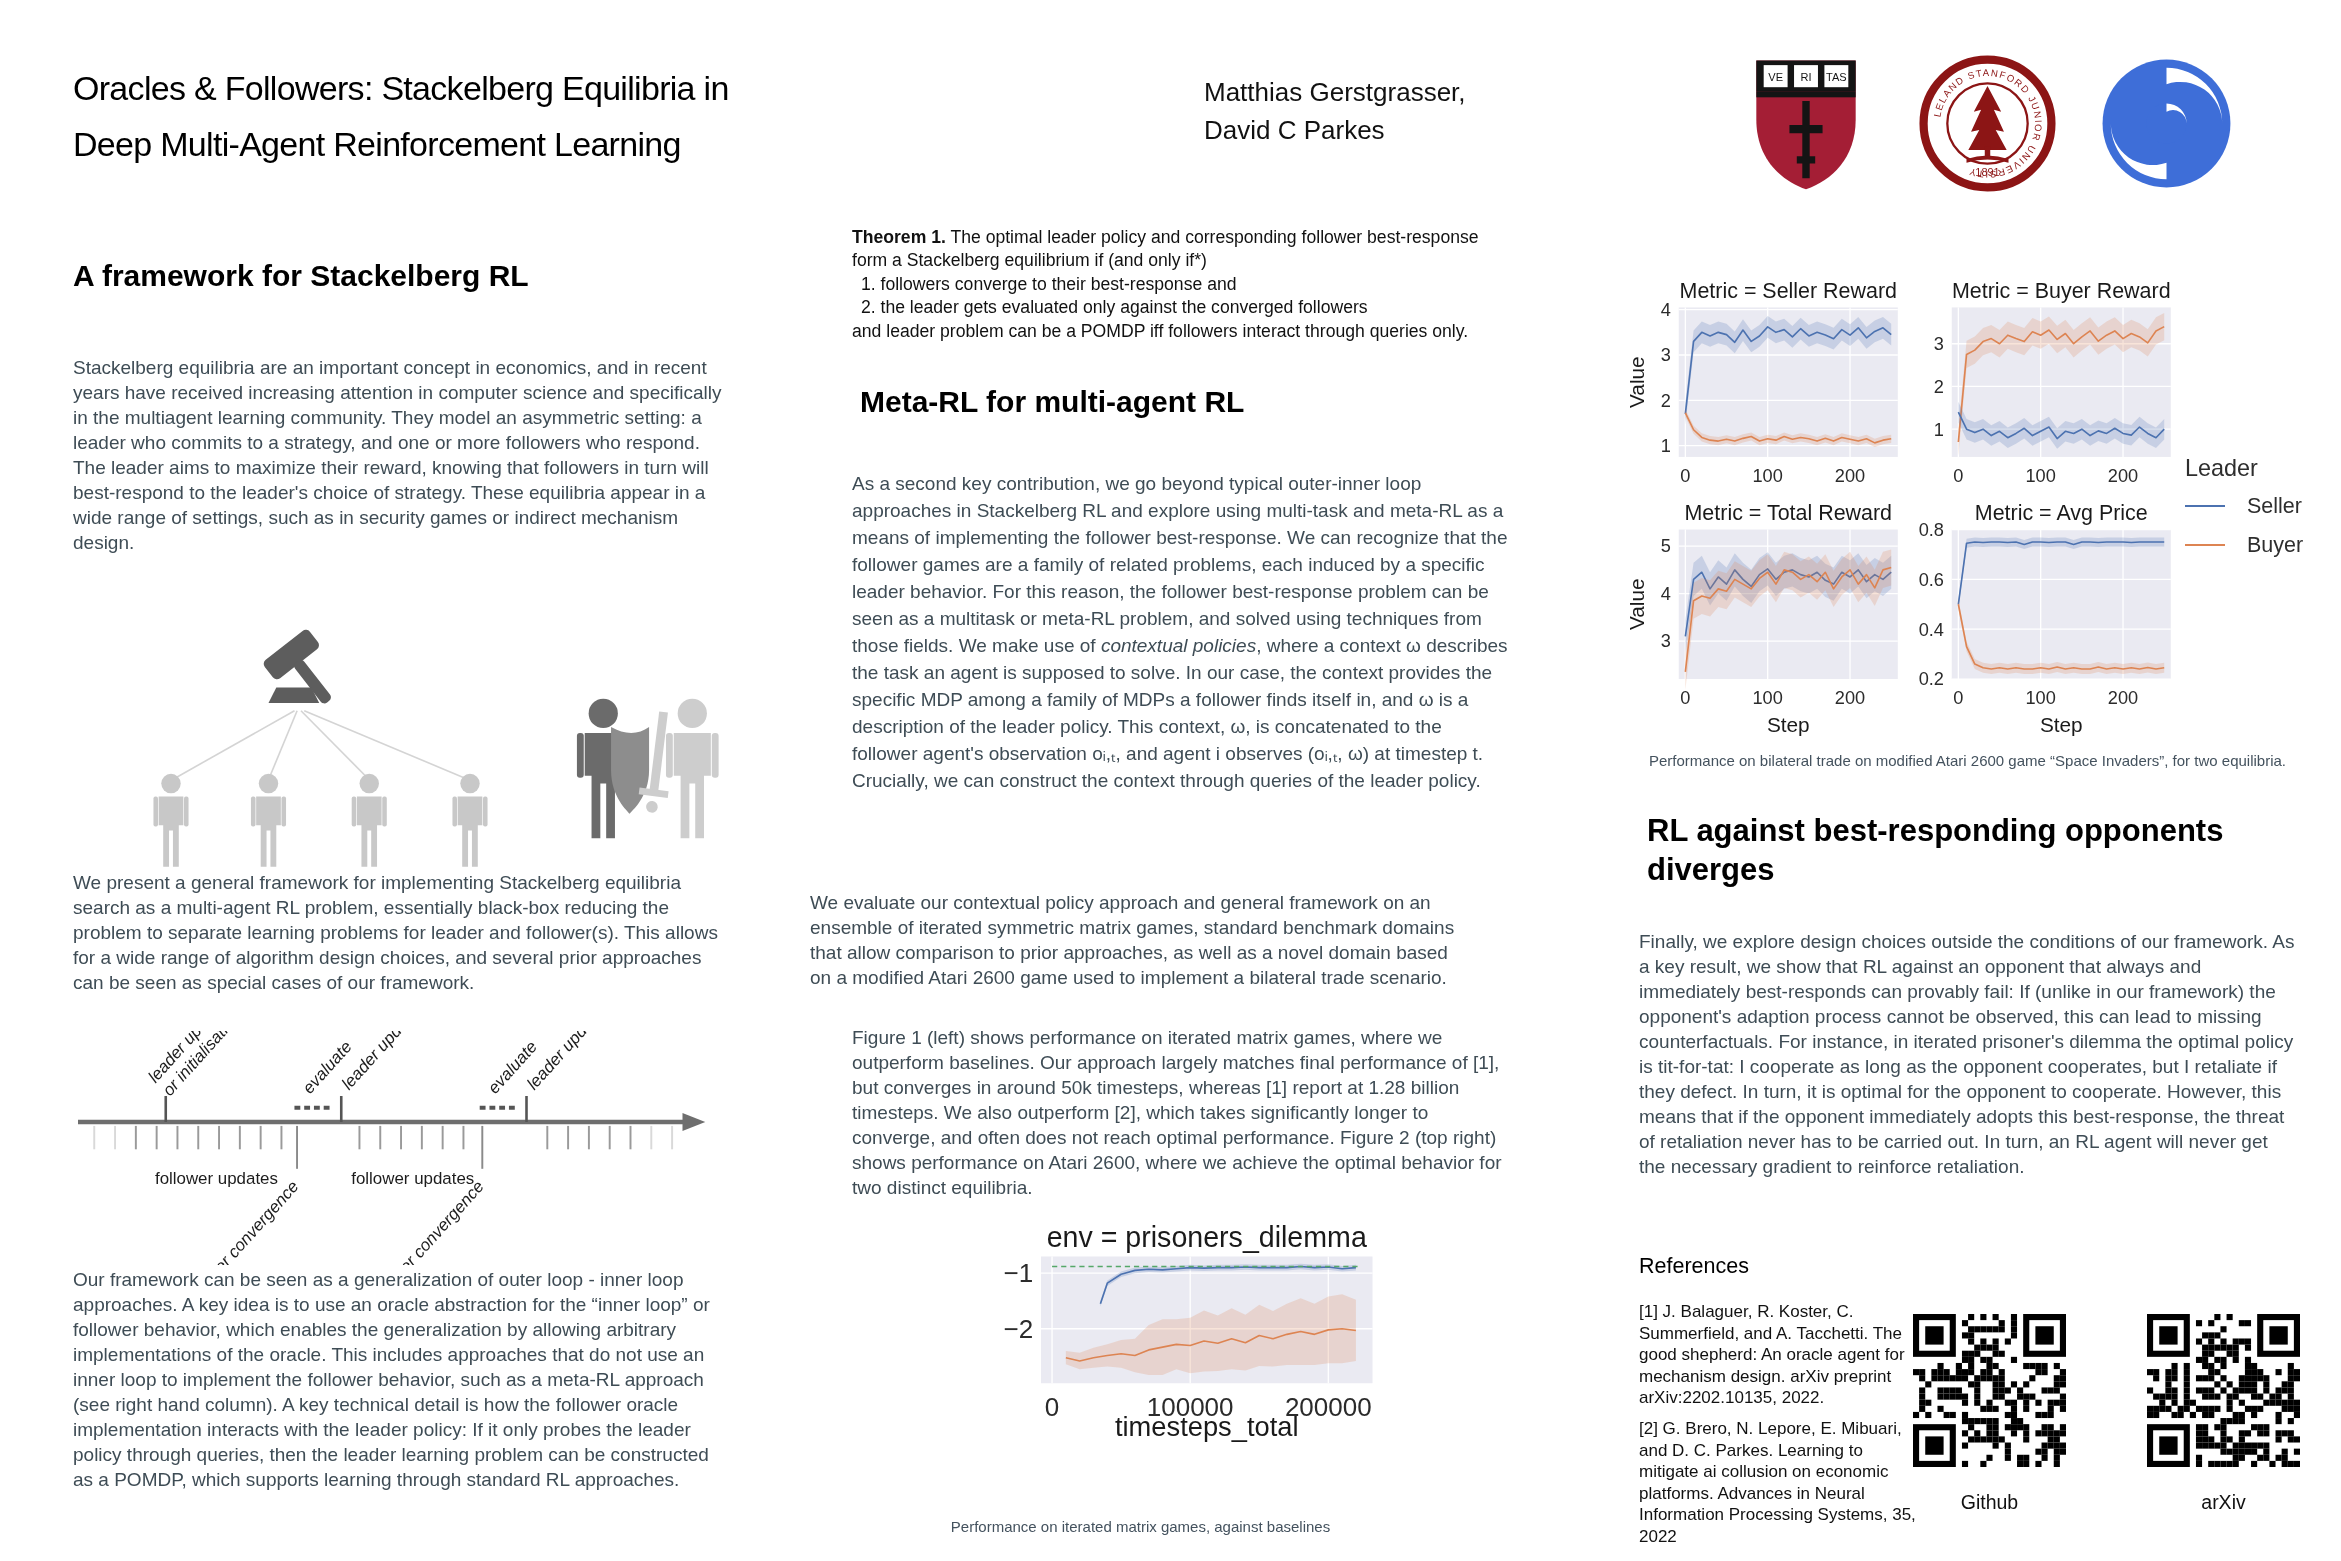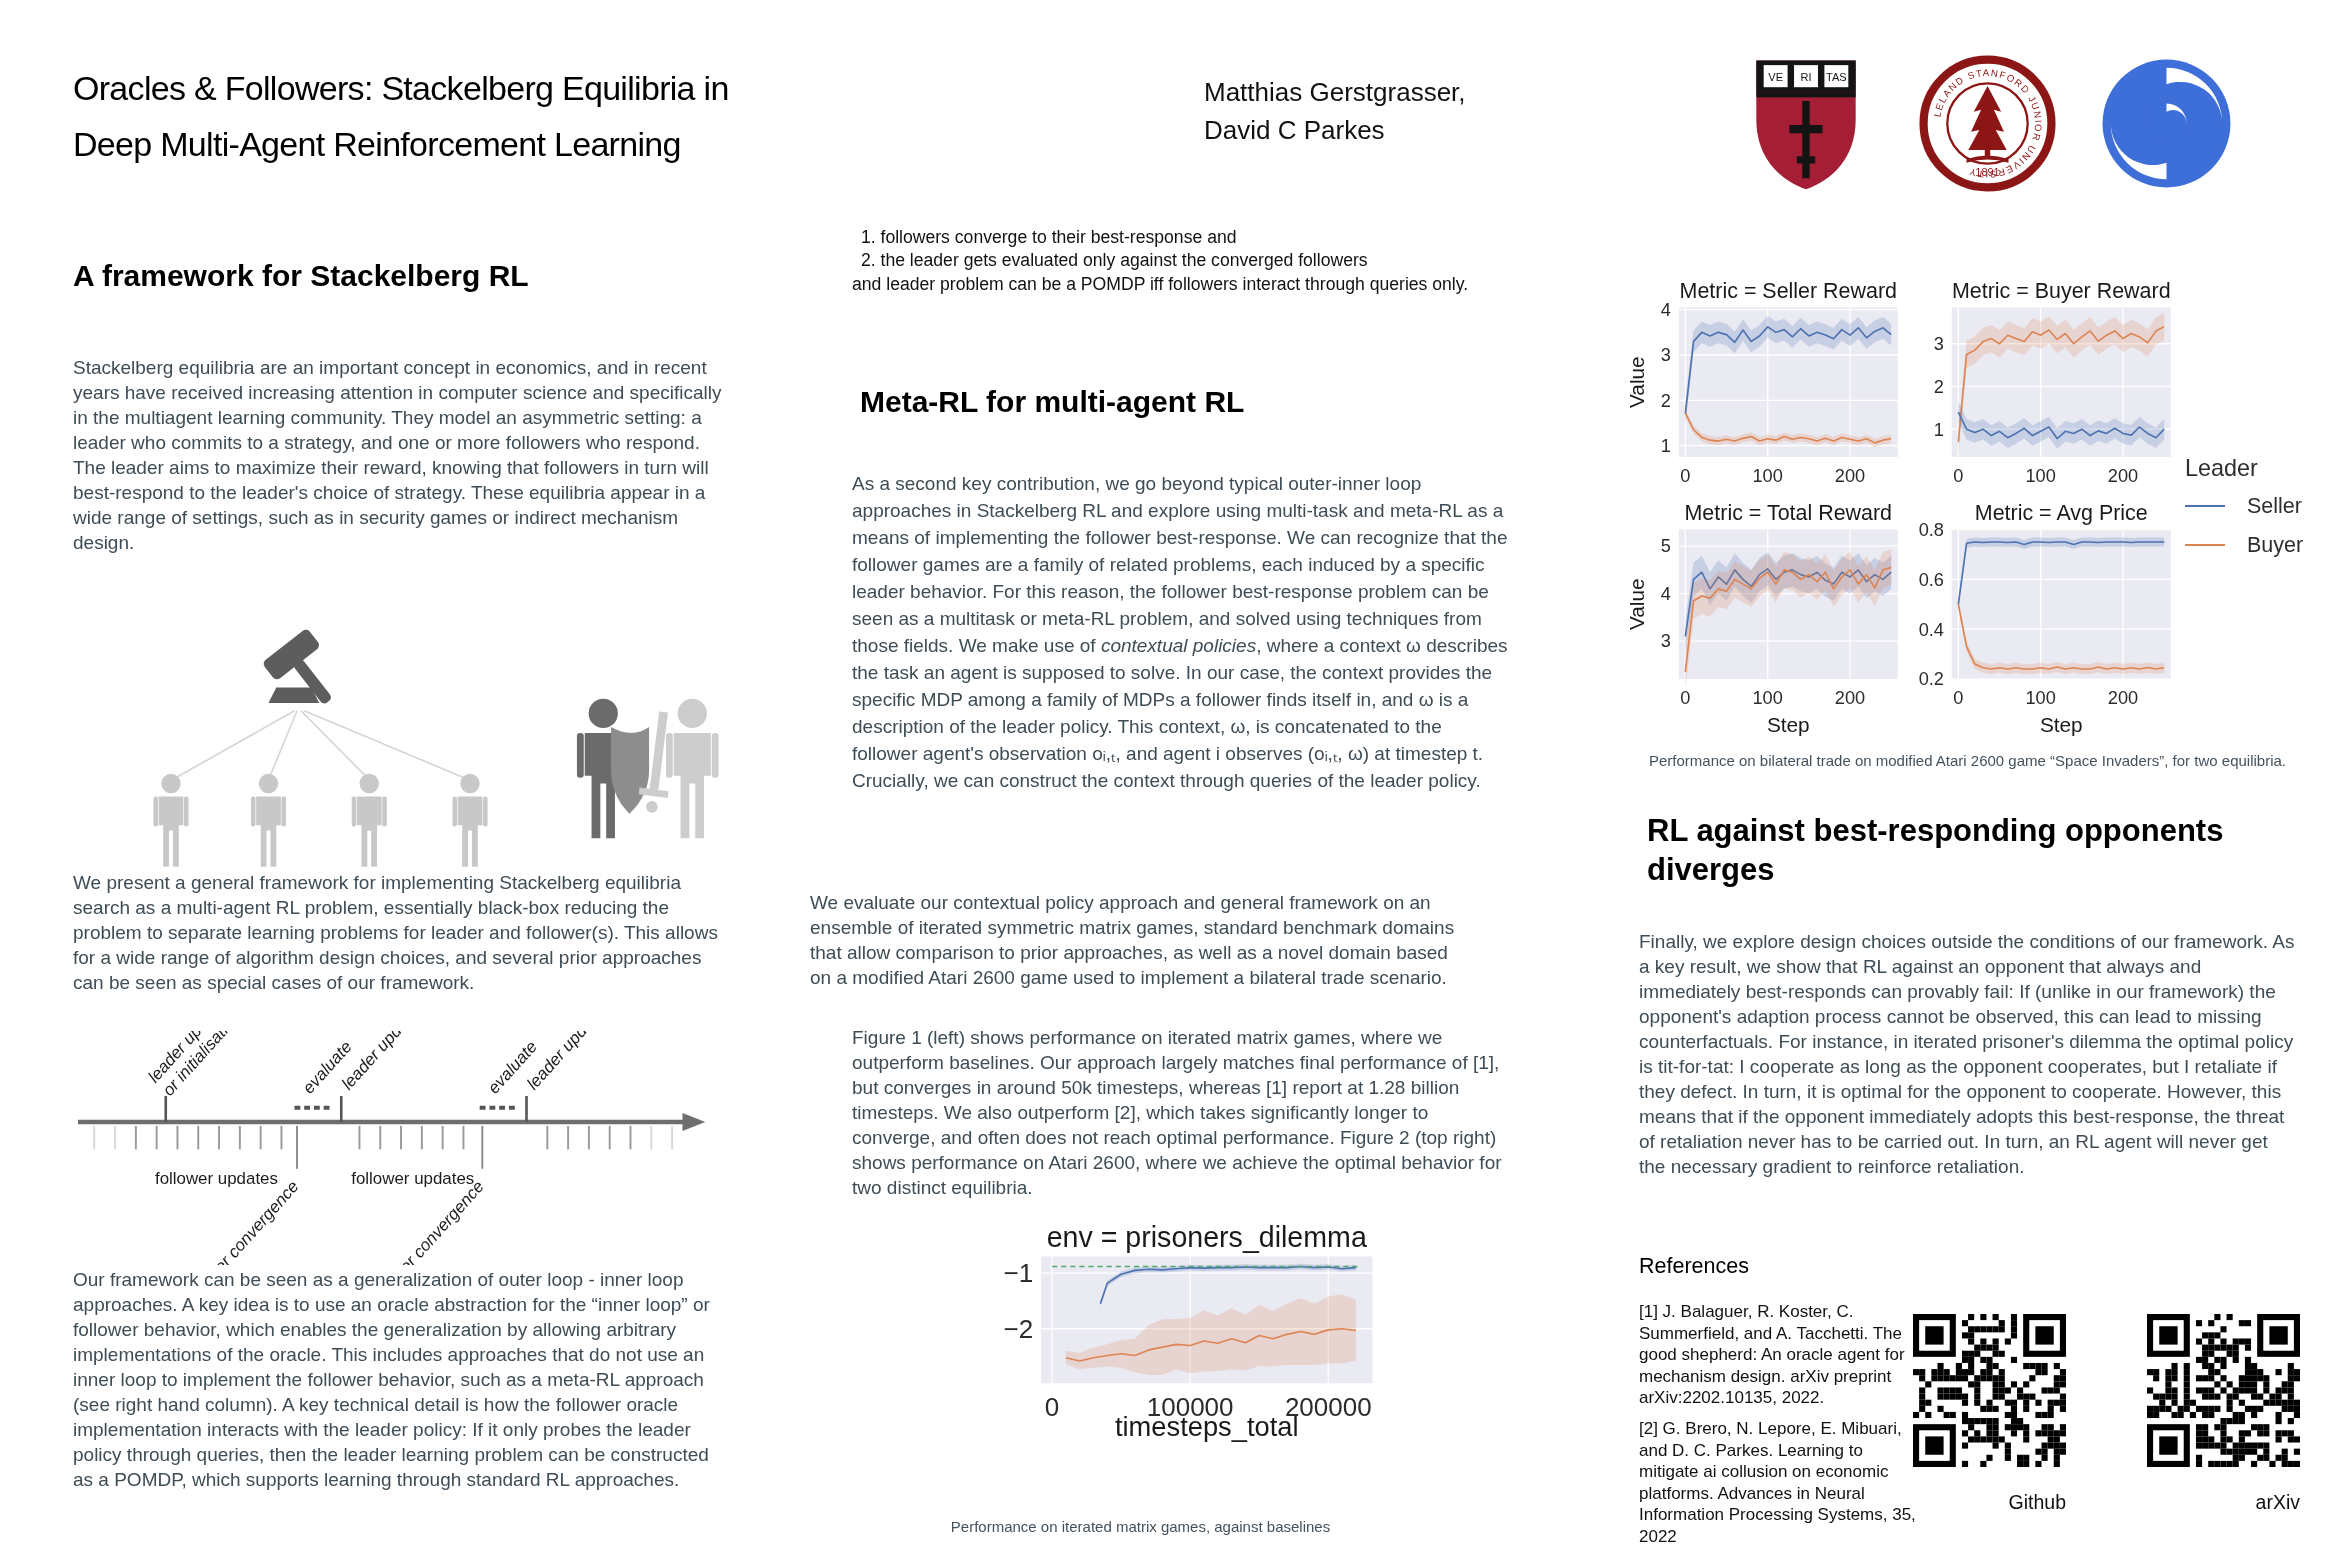--- a/index.html
+++ b/index.html
@@ -10,21 +10,21 @@
   .authors{font-size:26px;line-height:38px;color:#111;font-weight:400;}
   h2.sec{font-size:30px;font-weight:700;color:#000;margin:0;}
   .body-p{font-size:19px;line-height:25px;color:#3e4c55;margin:0;}
   .theorem{font-size:17.6px;line-height:23.4px;color:#111;margin:0;}
   .theorem b{font-weight:700;}
   .theorem ol{margin:0 0 0 9px;padding-left:19.5px;}
   .theorem li{margin:0;}
   .caption{font-size:15px;color:#44525e;text-align:center;}
   .refs-h{font-size:21.5px;font-weight:400;color:#000;margin:0;}
   .ref{font-size:17px;line-height:21.5px;color:#111;margin:0;}
-  .qr-label{font-size:19.5px;color:#111;text-align:right;}
+  .qr-label{font-size:19.5px;color:#111;text-align:center;}
   .legend-title{font-size:23.4px;color:#2e2e2e;margin-bottom:11.7px;}
   .legend-row{display:flex;align-items:center;gap:22px;margin-bottom:14.3px;}
   .legend-swatch{width:40px;height:0;border-top:2.6px solid #000;}
   .legend-label{font-size:21.5px;color:#2e2e2e;}
   svg text{font-family:"Liberation Sans", sans-serif;}
   .chart-mount svg{display:block;}
 </style>
 </head>
 <body>
 
@@ -194,20 +194,23 @@
   </g>
   <g font-size="26" fill="#1c1c1c">
     <text x="228" y="236" text-anchor="middle">follower updates</text>
     <text x="530" y="236" text-anchor="middle">follower updates</text>
   </g>
 </svg>
 
 <p class="abs body-p" style="left:73px;top:1267px;width:657px;">Our framework can be seen as a generalization of outer loop - inner loop approaches. A key idea is to use an oracle abstraction for the “inner loop” or follower behavior, which enables the generalization by allowing arbitrary implementations of the oracle. This includes approaches that do not use an inner loop to implement the follower behavior, such as a meta-RL approach (see right hand column). A key technical detail is how the follower oracle implementation interacts with the leader policy: If it only probes the leader policy through queries, then the leader learning problem can be constructed as a POMDP, which supports learning through standard RL approaches.</p>
 
 <div class="abs theorem" style="left:852px;top:226px;width:657px;">
+  <div>
+    <b>Theorem 1.</b><span> The optimal leader policy and corresponding follower best-response form a Stackelberg equilibrium if (and only if*)</span>
+  </div>
   <ol>
     <li>followers converge to their best-response and</li>
     <li>the leader gets evaluated only against the converged followers</li>
   </ol>
   <div>and leader problem can be a POMDP iff followers interact through queries only.</div>
 </div>
 
 <h2 class="abs sec" style="left:860px;top:385px;">Meta-RL for multi-agent RL</h2>
 
 <p class="abs body-p" style="left:852px;top:470px;width:657px;line-height:27px;"><span>As a second key contribution, we go beyond typical outer-inner loop approaches in Stackelberg RL and explore  using multi-task and meta-RL as a means of implementing the follower best-response. We can recognize that the follower games are a family of related problems, each induced by a specific leader behavior. For this reason, the follower best-response problem can be seen as a multitask or meta-RL problem, and solved using techniques from those fields. We make use of </span><i>contextual policies</i><span>,  where a context ω describes the task an agent is supposed to solve. In our case, the context provides the specific MDP among a family of MDPs a follower finds itself in, and ω is a description of the leader policy. This context, ω, is concatenated to the follower agent's observation oᵢ,ₜ, and agent i observes (oᵢ,ₜ, ω) at timestep t. Crucially, we can construct the context through queries of the leader policy.</span></p>

